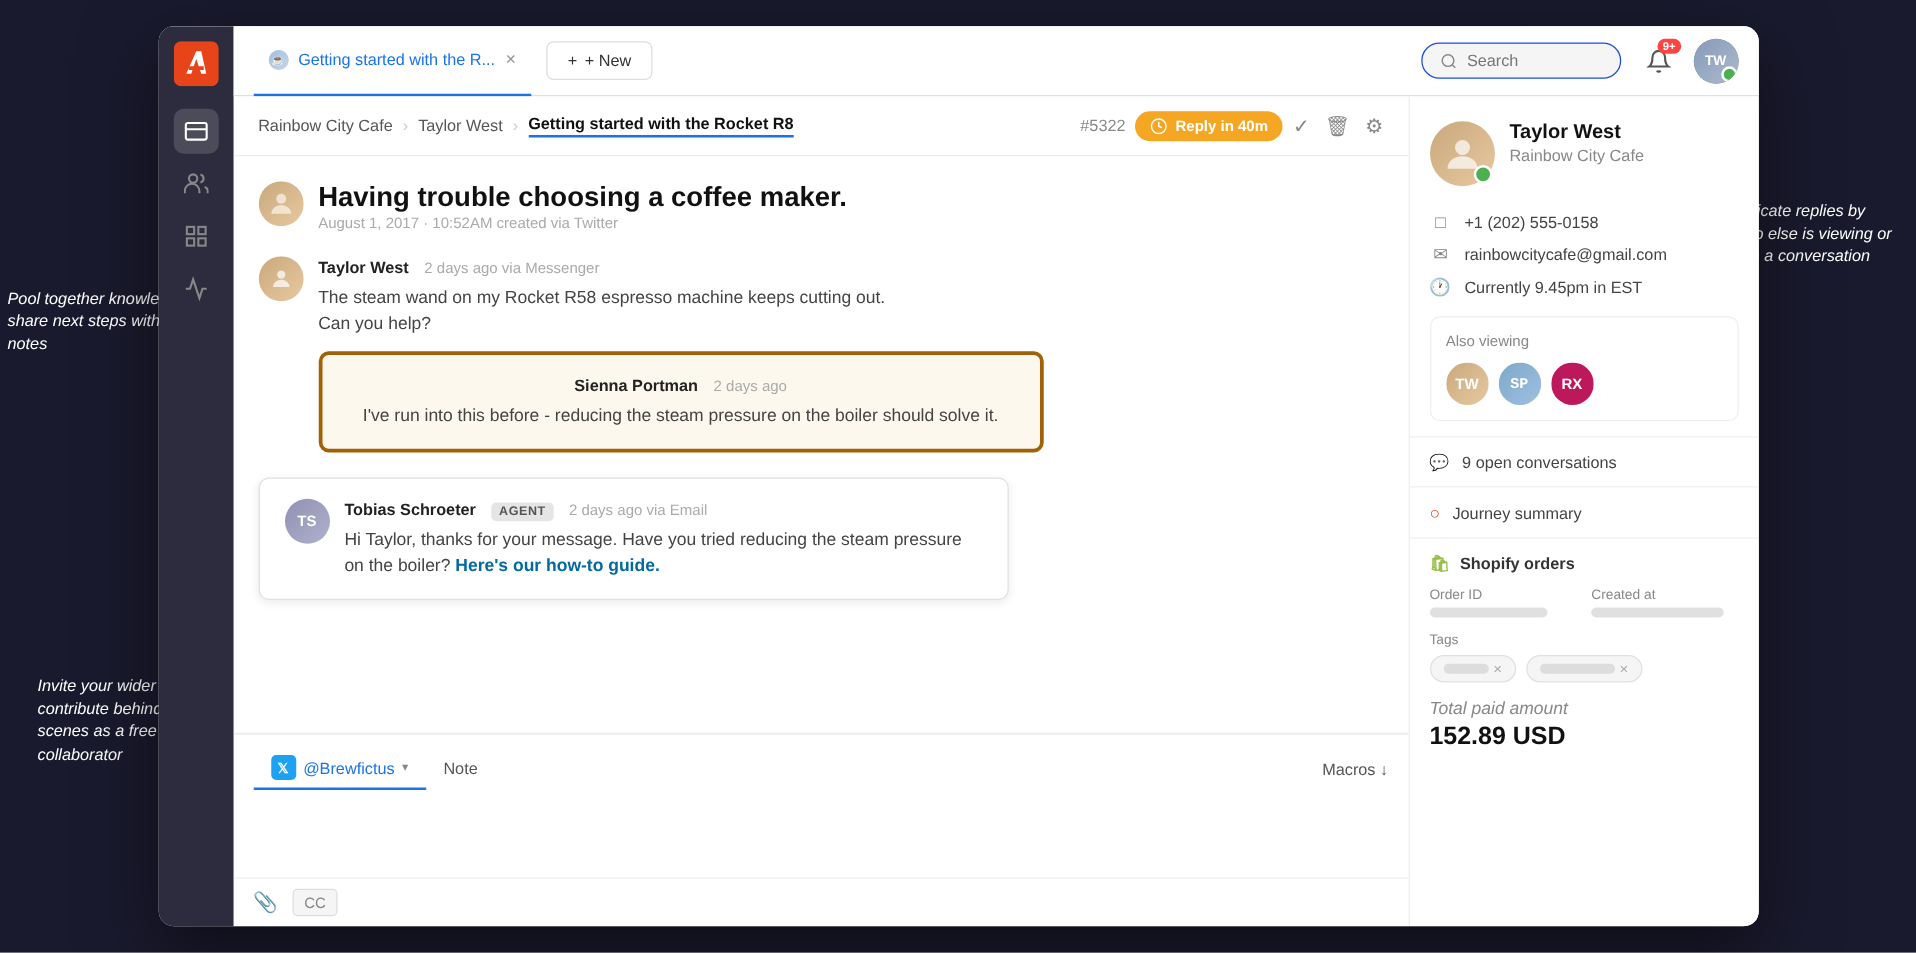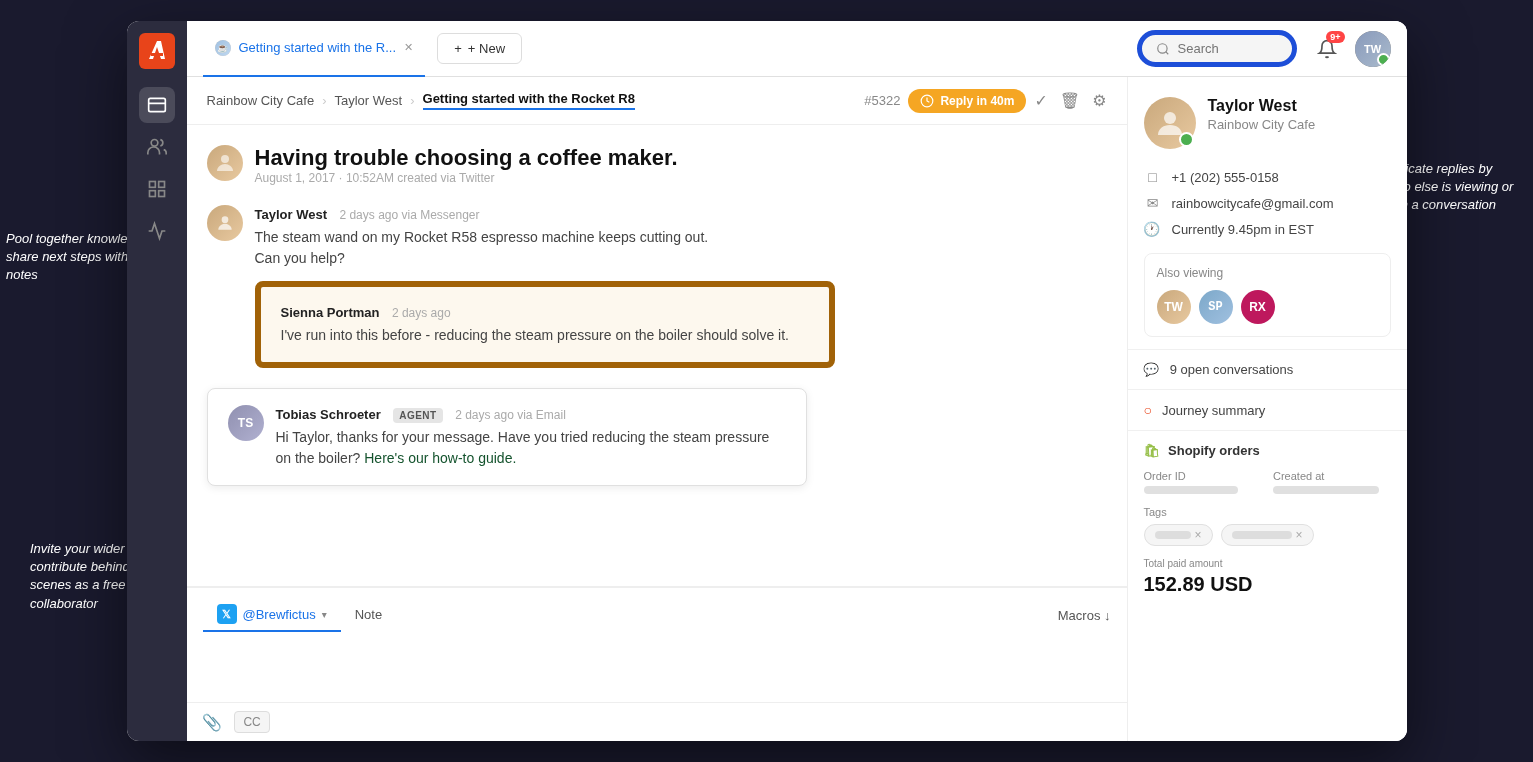--- a/index.html
+++ b/index.html
@@ -112,21 +112,21 @@
       font-size: 13px;
       color: #333;
       white-space: nowrap;
     }
     .topbar-spacer { flex: 1; }
     .search-box {
       display: flex;
       align-items: center;
       gap: 8px;
       background: #f5f5f5;
-      border: 5px solid #1d4ed8;
+      border: 1px solid #1d4ed8;
       border-radius: 20px;
       padding: 6px 14px;
       width: 160px;
     }
     .search-box input {
       border: none;
       background: transparent;
       font-size: 13px;
       outline: none;
       color: #555;
@@ -287,44 +287,45 @@
       font-size: 12px;
       color: #aaa;
       margin-left: 8px;
     }
     .msg-text {
       font-size: 14px;
       color: #444;
       margin-top: 4px;
       line-height: 1.5;
     }
-    .msg-text a { color: #14532d; text-decoration: none; }
+    .msg-text a { color: #0369a1; text-decoration: none; font-weight: bold; }
 
     .main-message-text {
       font-size: 22px;
       font-weight: 600;
       color: #111;
     }
 
     .agent-reply-card {
       background: #fff;
       border: 1px solid #e0e0e0;
       border-radius: 8px;
       padding: 16px 20px;
       margin-left: 0;
       max-width: 600px;
       box-shadow: 0 2px 8px rgba(0,0,0,0.08);
     }
 
     .internal-reply-card {
       background: #fdf8ee;
-      border: 6px solid #a16207;
+      border: 3px solid #a16207;
       border-radius: 8px;
       padding: 16px 20px;
       max-width: 580px;
+      text-align: center;
     }
 
     .agent-badge {
       display: inline-block;
       background: #e5e5e5;
       color: #555;
       font-size: 10px;
       font-weight: 700;
       padding: 2px 6px;
       border-radius: 4px;
@@ -543,24 +544,25 @@
       gap: 4px;
       background: #f5f5f5;
       border: 1px solid #e0e0e0;
       border-radius: 12px;
       padding: 3px 10px;
       font-size: 12px;
       color: #555;
     }
     .tag-x { cursor: pointer; color: #aaa; }
     .shopify-total label {
-      font-size: 10px;
+      font-size: 14px;
       color: #888;
       display: block;
       margin-bottom: 4px;
+      font-style: italic;
     }
     .shopify-amount {
       font-size: 20px;
       font-weight: 700;
       color: #111;
     }
 
     
     .annotation {
       position: absolute;

